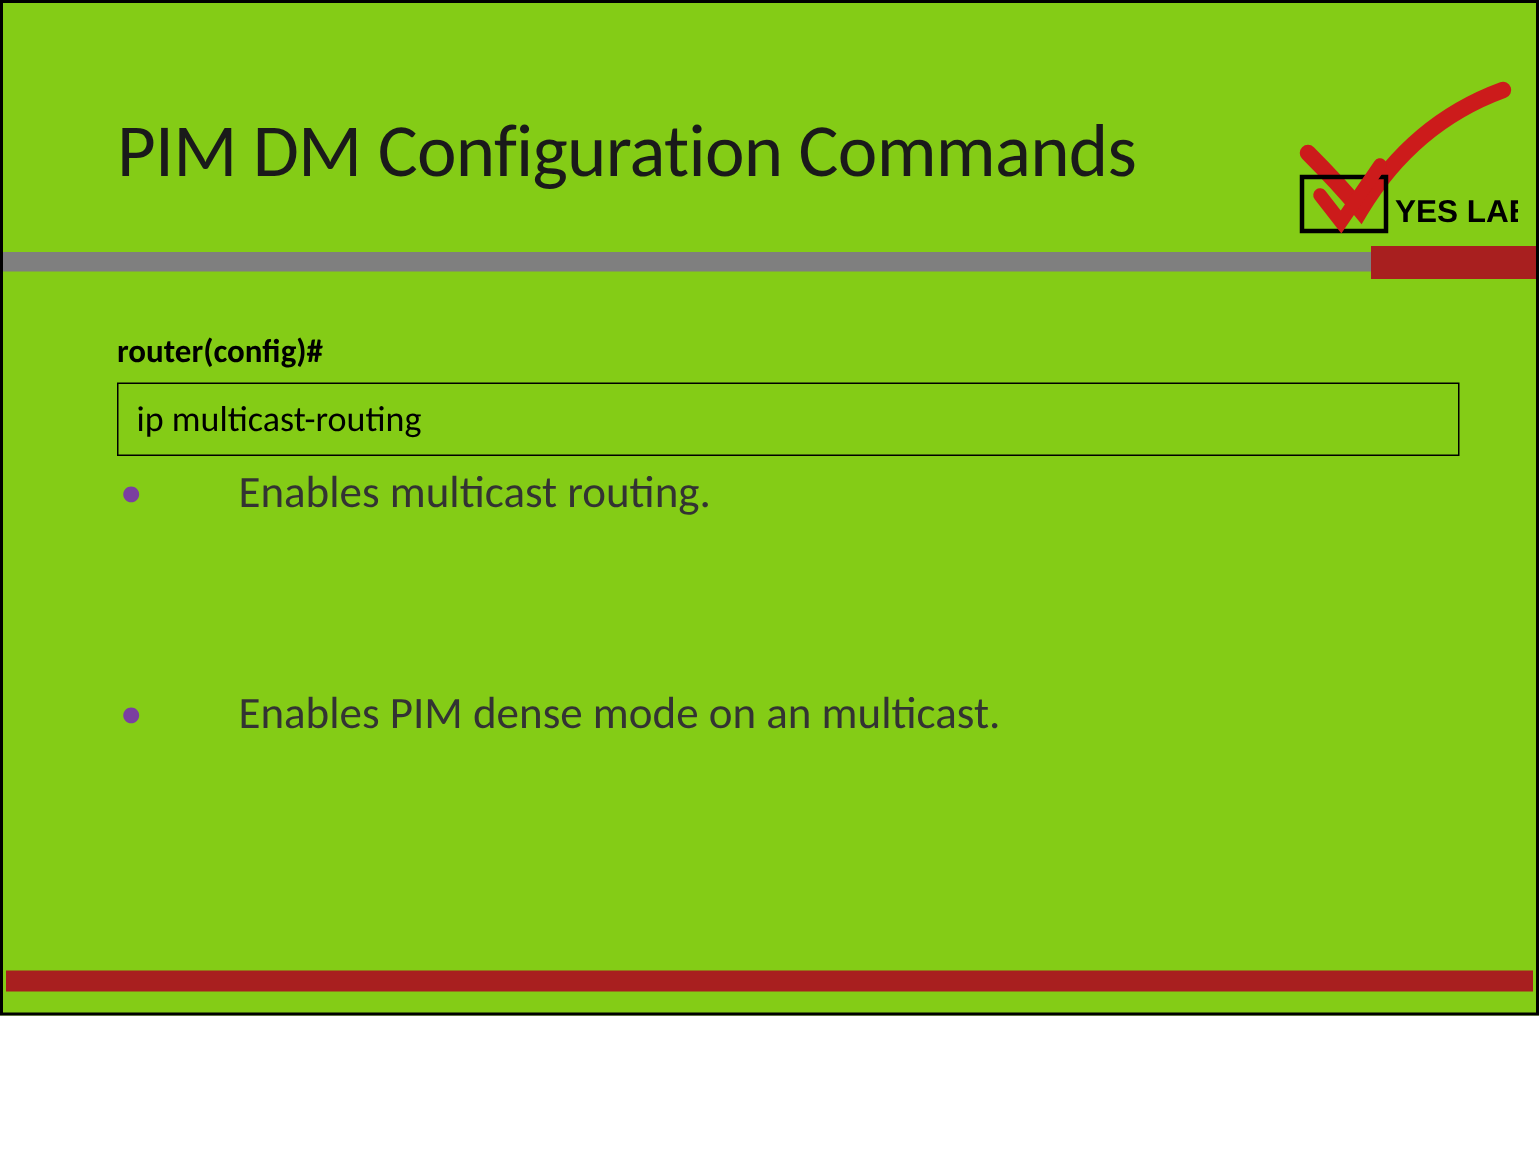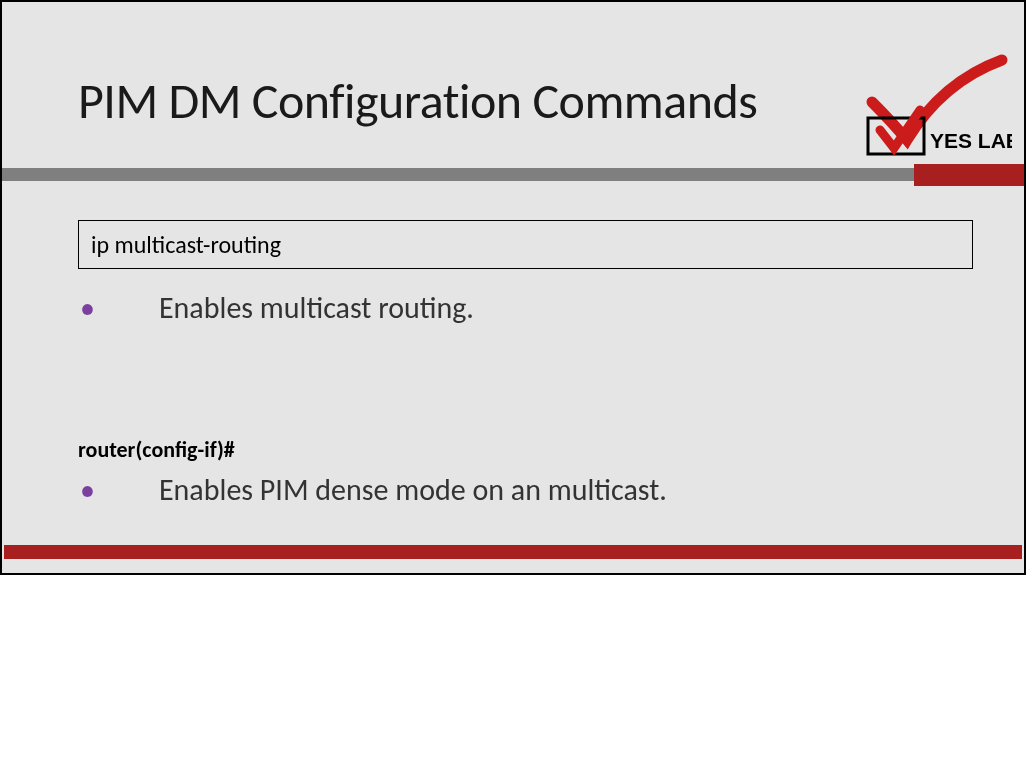--- a/index.html
+++ b/index.html
@@ -1,22 +1,22 @@
 <!DOCTYPE html>
 <html><head>
 <meta charset="utf-8">
 <style>
   * { box-sizing: border-box; margin: 0; padding: 0; }
   html, body { width: 1026px; height: 769px; background: #fff; font-family: Calibri, Arial, sans-serif; }
   .slide {
     width: 1026px;
-    height: 575px;
+    height: 677px;
     border: 2px solid #000;
     position: relative;
-    background: #e5e5e5;
+    background: #84cc16;
   }
   .title {
     font-size: 50px;
     color: #1a1a1a;
     padding: 68px 0 0 76px;
     font-weight: 400;
     letter-spacing: -0.5px;
   }
   .logo {
     position: absolute;
@@ -55,21 +55,21 @@
     font-weight: 700;
     color: #000;
     margin-bottom: 8px;
   }
   .cmdbox {
     border: 1.5px solid #000;
     padding: 9px 12px;
     font-size: 24px;
     color: #000;
     width: 895px;
-    margin-bottom: 20px;
+    margin-bottom: 6px;
   }
   .bullet-row {
     display: flex;
     align-items: baseline;
     margin-bottom: 110px;
   }
   .bullet-row:last-child { margin-bottom: 0; }
   .bullet-dot {
     color: #7b3fa0;
     font-size: 30px;
@@ -108,28 +108,28 @@
     </svg>
   </div>
 
   <div class="divider-row">
     <div class="divider-gray"></div>
     <div class="divider-red"></div>
   </div>
 
   <div class="content">
 
+    <div class="prompt">router(config)#</div>
     <div class="cmdbox">ip multicast-routing</div>
     <div class="bullet-row">
       <span class="bullet-dot">•</span>
       <span class="bullet-text">Enables multicast routing.</span>
     </div>
 
     <div class="block2">
-      <div class="prompt">router(config-if)#</div>
       <div class="bullet-row">
         <span class="bullet-dot">•</span>
         <span class="bullet-text">Enables PIM dense mode on an multicast.</span>
       </div>
     </div>
 
   </div>
 
   <div class="footer-bar"></div>
 

